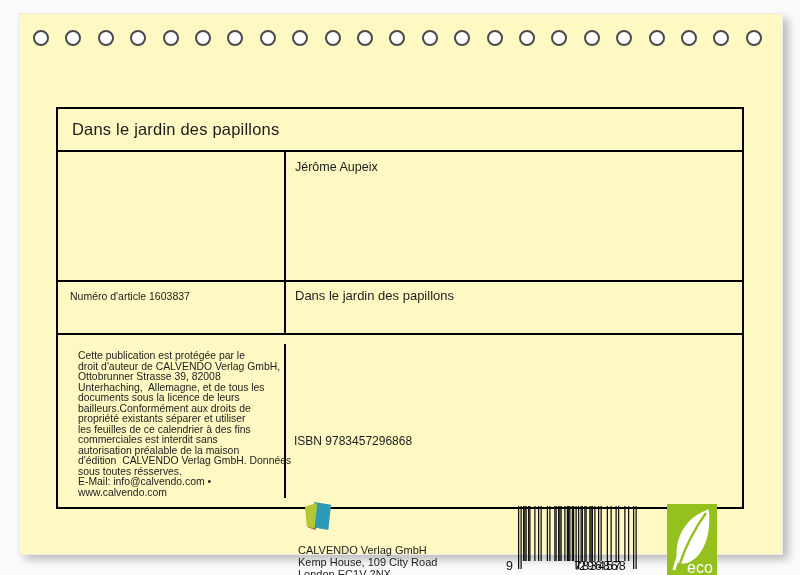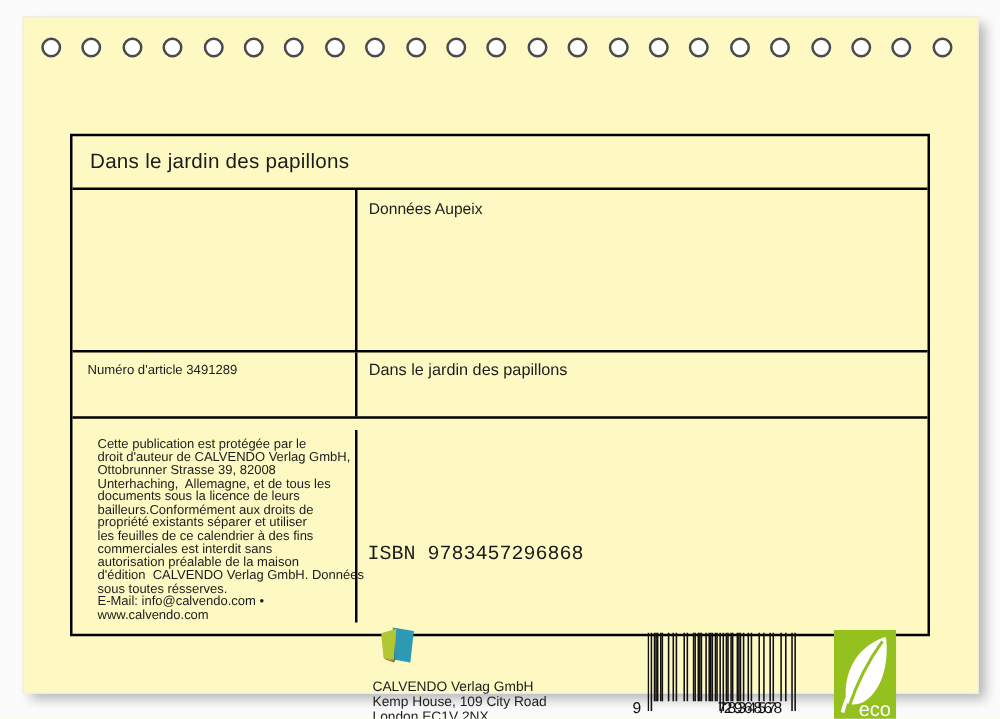--- a/index.html
+++ b/index.html
@@ -40,21 +40,21 @@
   .col-narrow{width:228px;border-right:2px solid #000;box-sizing:border-box;flex:none;}
   .col-mid{width:206px;border-right:2px solid #000;box-sizing:border-box;flex:none;position:relative;}
   .col-rest{flex:1;position:relative;}
   .author-text{padding:8px 0 0 9px;font-size:12.5px;}
   .article-number{padding:8px 0 0 12px;font-size:10.5px;}
   .article-title{padding:6px 0 0 9px;font-size:13px;}
   .legal-text{
     padding:7px 0 0 20px;font-size:10.4px;line-height:10.5px;
     white-space:pre;letter-spacing:0;
   }
-  .isbn-text{position:absolute;left:8px;top:13px;font-size:16px;font-family:Liberation Mono, monospace;}
+  .isbn-text{position:absolute;left:8px;top:13px;font-size:12px;}
   
   .logo-block{position:absolute;left:13px;top:83px;display:flex;align-items:flex-start;}
   .logo-text-col{display:flex;flex-direction:column;}
   .logo-name{
     font-size:16px;font-weight:500;color:var(--logo-text,#4b4b54);
     letter-spacing:0.5px;line-height:16px;transform:scaleX(0.92);transform-origin:left;
   }
   .logo-tagline{
     font-size:7.5px;color:var(--logo-tagline,#2b84aa);
     letter-spacing:0.3px;margin:2px 0 0 17px;line-height:8px;
@@ -104,27 +104,27 @@
 
   <div class="doc-table">
 
     <div class="row row-title">
       <div class="cell">Dans le jardin des papillons</div>
     </div>
 
     <div class="row row-author">
       <div class="col-narrow"></div>
       <div class="col-rest">
-        <div class="author-text">Données Aupeix</div>
+        <div class="author-text">Jérôme Aupeix</div>
       </div>
     </div>
 
     <div class="row row-article">
       <div class="col-narrow">
-        <div class="article-number">Numéro d'article 3491289</div>
+        <div class="article-number">Numéro d'article 1603837</div>
       </div>
       <div class="col-rest">
         <div class="article-title">Dans le jardin des papillons</div>
       </div>
     </div>
 
     <div class="row row-bottom">
 
       <div class="col-narrow">
         <div class="legal-text">Cette publication est protégée par le

